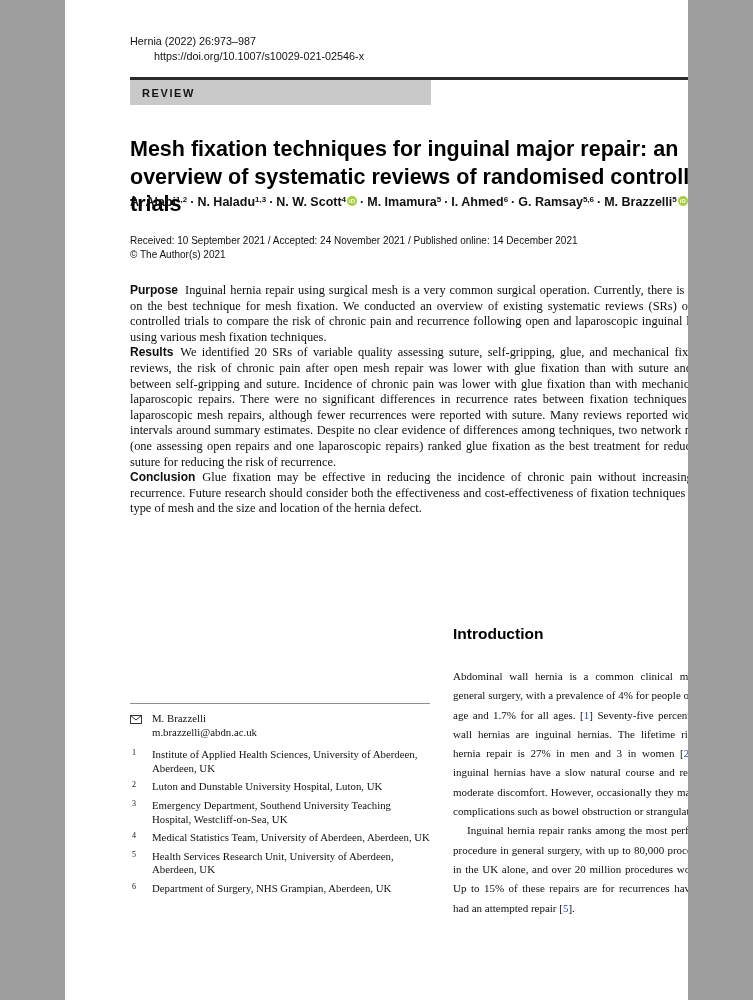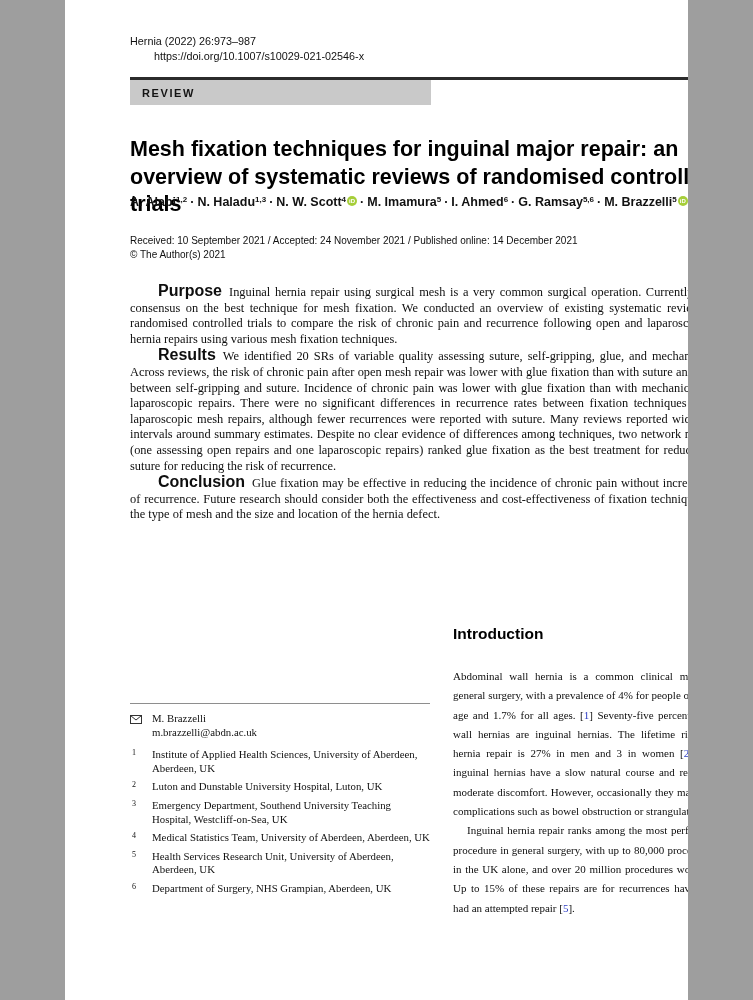--- a/index.html
+++ b/index.html
@@ -57,21 +57,21 @@
     display:inline-block;width:10px;height:10px;border-radius:50%;background:#a6ce39;
     color:#fff;font-family:"Liberation Sans",sans-serif;font-size:6px;font-weight:bold;
     text-align:center;line-height:10px;vertical-align:3px;margin-left:1px;cursor:pointer;
   }
   .dates{position:absolute;left:65px;top:234px;font-family:"Liberation Sans",sans-serif;font-size:10px;line-height:14px;color:#111;}
 
   
   .abstract{position:absolute;left:65px;top:283px;width:625px;}
   .abs-head{font-family:"Liberation Sans",sans-serif;font-weight:bold;font-size:13px;color:#000;margin:0 0 3px 0;}
   .abs-p{margin:0;font-size:12.4px;line-height:15.6px;text-align:justify;color:#0e0e0e;}
-  .abs-label{font-family:"Liberation Sans",sans-serif;font-weight:bold;font-size:16px;margin-right:7px;margin-left:28px;}
+  .abs-label{font-family:"Liberation Sans",sans-serif;font-weight:bold;font-size:12px;margin-right:7px;}
   .keywords{margin-top:23px;font-size:12.4px;color:#0e0e0e;}
   .kw-label{font-family:"Liberation Sans",sans-serif;font-weight:bold;font-size:11.8px;margin-right:8px;}
 
   
   .footnotes{position:absolute;left:65px;top:703px;width:302px;font-size:10.8px;line-height:13.6px;color:#111;}
   .fn-rule{border:none;border-top:1px solid #8e8e8e;margin:0 0 8px 0;width:300px;}
   .corr{position:relative;padding-left:22px;margin-bottom:9px;}
   .corr .env{position:absolute;left:0;top:2px;}
   .corr a{color:#111;text-decoration:none;}
   .aff{position:relative;padding-left:22px;margin-bottom:5px;}

